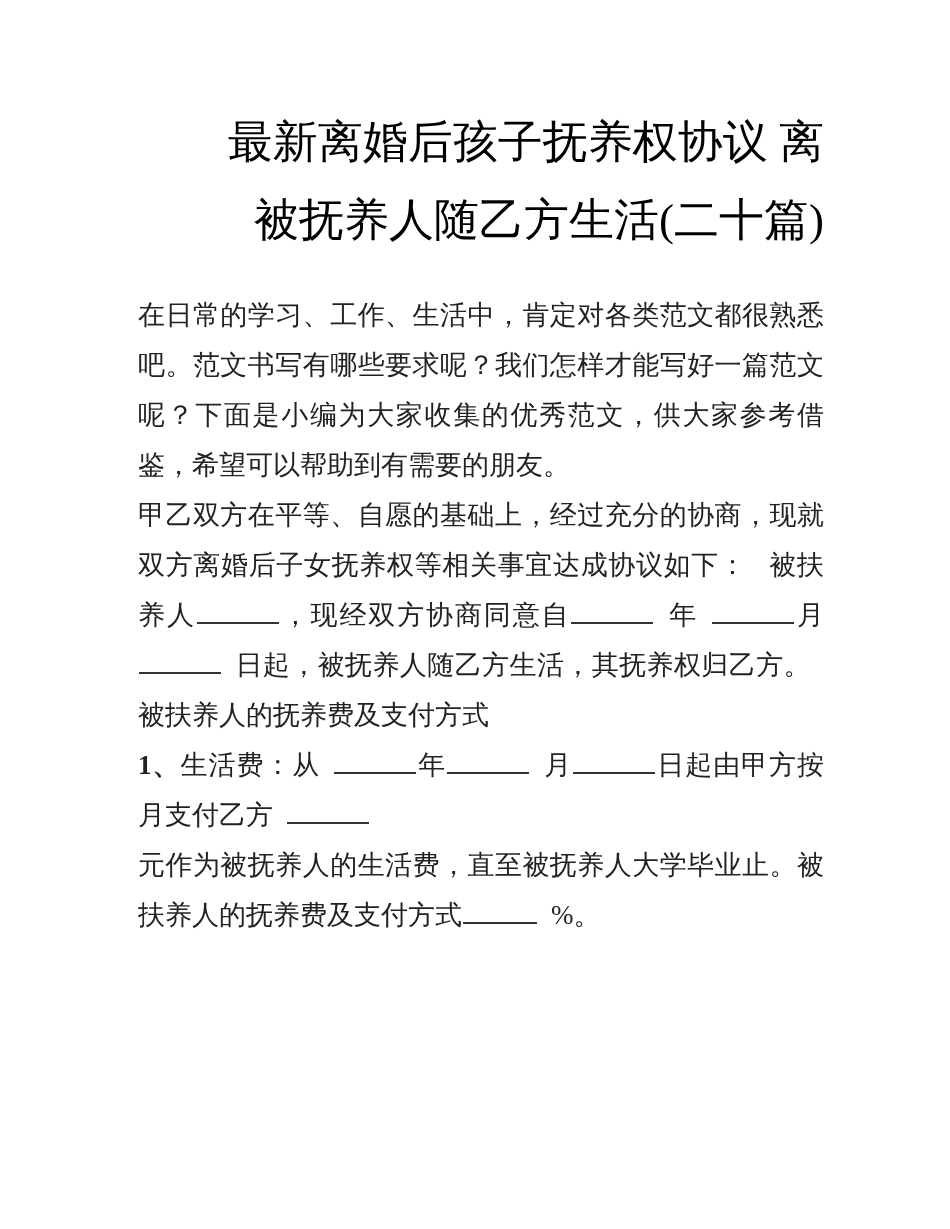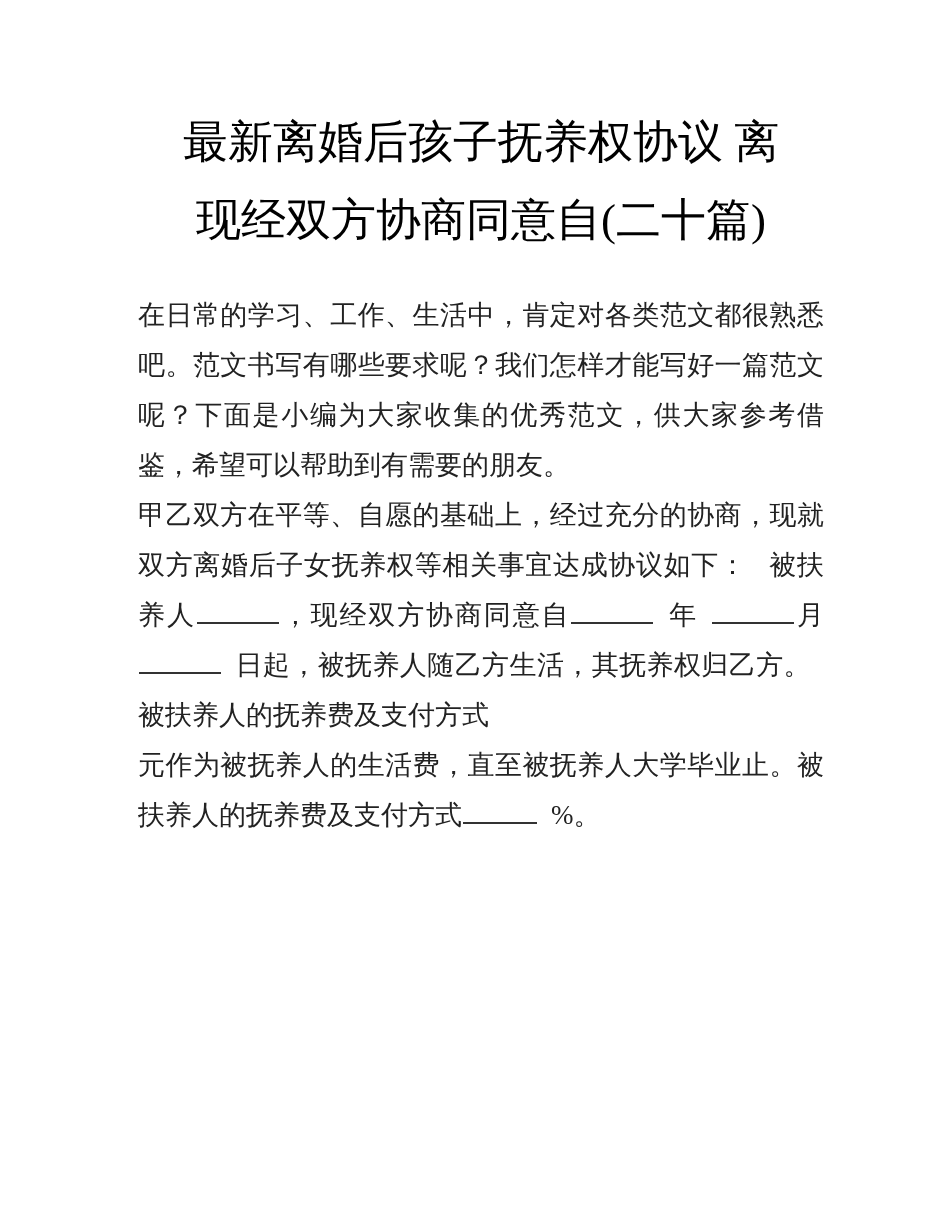--- a/index.html
+++ b/index.html
@@ -29,21 +29,21 @@
 
   
   .doc-title {
     font-size: 45px;
     line-height: 78px;
     font-weight: normal;
     color: #000000;
     margin: 0;
     padding-top: 103px;
     letter-spacing: 0px;
-    text-align: center;
+    text-align: right;
     word-break: break-all;
   }
 
   
   .body-block {
     font-size: 27px;
     line-height: 50px;
     color: #222222;
     margin: 0;
     text-align: justify;
@@ -78,25 +78,26 @@
   .sp-wide { display: inline-block; width: 22px; }
 </style>
 </head>
 <body>
 
 <div class="page">
   <div class="content">
 
     <h1 class="doc-title">
       <span>最新离婚后孩子抚养权协议 离</span><br>
-      <span>现经双方协商同意自(二十篇)</span>
+      <span>被抚养人随乙方生活(二十篇)</span>
     </h1>
 
     <p class="body-block block-intro">在日常的学习、工作、生活中，肯定对各类范文都很熟悉吧。范文书写有哪些要求呢？我们怎样才能写好一篇范文呢？下面是小编为大家收集的优秀范文，供大家参考借鉴，希望可以帮助到有需要的朋友。</p>
 
 
     <p class="body-block block-flow"><span>甲乙双方在平等、自愿的基础上，经过充分的协商，现就双方离婚后子女抚养权等相关事宜达成协议如下：</span><span class="sp-wide"></span><span>被扶养人</span><span class="blank blank-w1"></span><span>，现经双方协商同意自</span><span class="blank blank-w1"></span><span class="sp"></span><span>年</span><span class="sp"></span><span class="blank blank-w1"></span><span>月</span><span class="blank blank-w1"></span><span class="sp"></span><span>日起，被抚养人随乙方生活，其抚养权归乙方。</span><span class="sp"></span><span>被扶养人的抚养费及支付方式</span></p>
 
+    <p class="body-block block-num"><span class="num-marker">1、</span><span>生活费：从</span><span class="sp"></span><span class="blank blank-w1"></span><span>年</span><span class="blank blank-w1"></span><span class="sp"></span><span>月</span><span class="blank blank-w1"></span><span>日起由甲方按月支付乙方</span><span class="sp"></span><span class="blank blank-w1"></span></p>
 
     <p class="body-block block-flow"><span>元作为被抚养人的生活费，直至被抚养人大学毕业止。被扶养人的抚养费及支付方式</span><span class="blank blank-w2"></span><span class="sp"></span><span>%。</span></p>
 
   </div>
 </div>
 
 </body></html>

